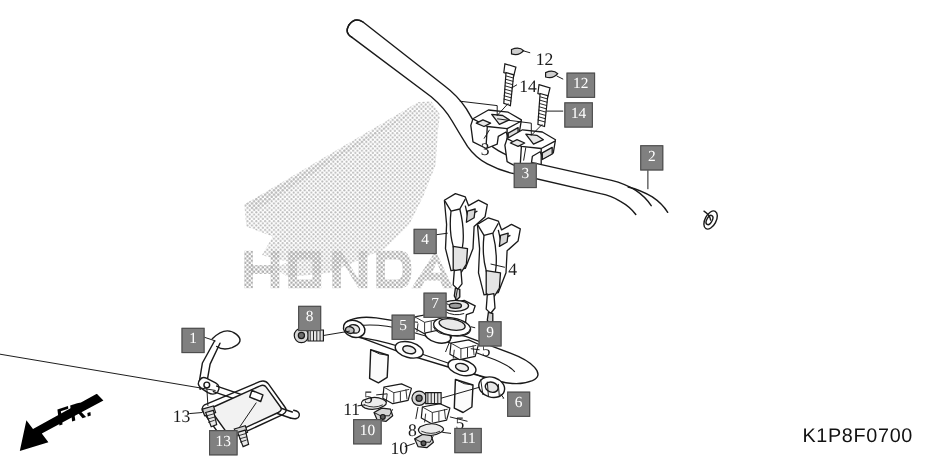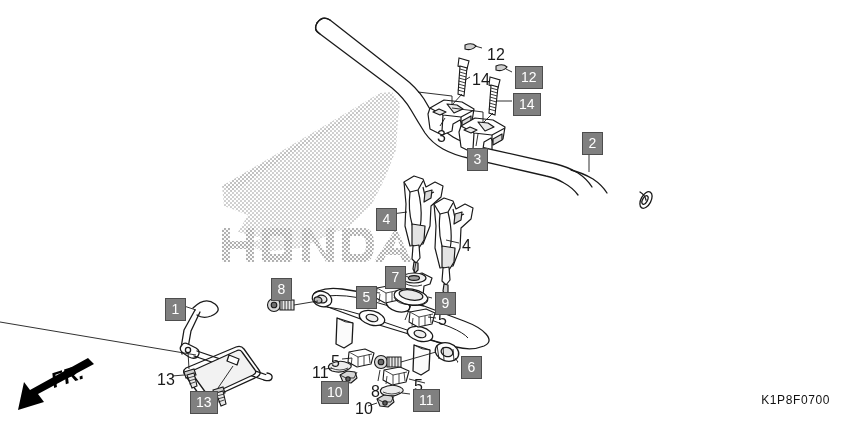--- a/index.html
+++ b/index.html
@@ -20,21 +20,21 @@
   #diagram-svg {
     position: absolute;
     left: 0;
     top: 0;
     width: 842px;
     height: 421px;
   }
   
   .label {
     position: absolute;
-    font-family: Liberation Sans, sans-serif;
+    font-family: Liberation Serif, serif;
     font-size: 15px;
     line-height: 1;
     color: #000000;
     white-space: nowrap;
     user-select: none;
   }
   .label.plain {
     font-size: 16px;
     color: #1a1a1a;
   }
@@ -44,21 +44,21 @@
     border: 1px solid #4d4d4d;
     padding: 3px 5px 4px 5px;
     font-size: 14px;
     text-align: center;
     min-width: 9px;
   }
   #drawing-number {
     position: absolute;
     right: 12px;
     bottom: 14px;
-    font-size: 12px;
+    font-size: 18px;
     letter-spacing: 0.6px;
     color: #111111;
     font-family: "Liberation Sans", sans-serif;
     margin-left: 47px;
   }
   #front-marker {
     position: absolute;
     left: 8px;
     top: 358px;
     width: 105px;

